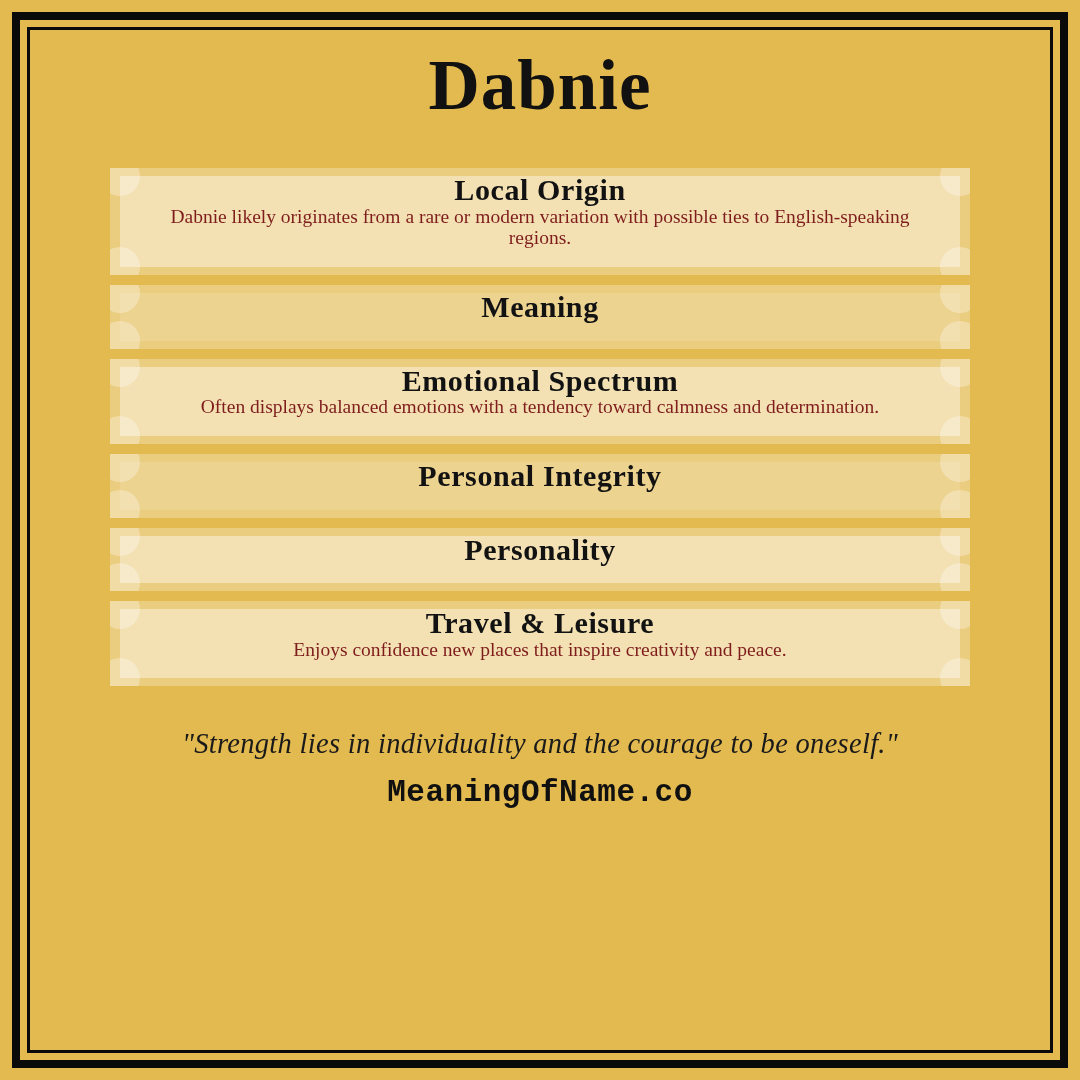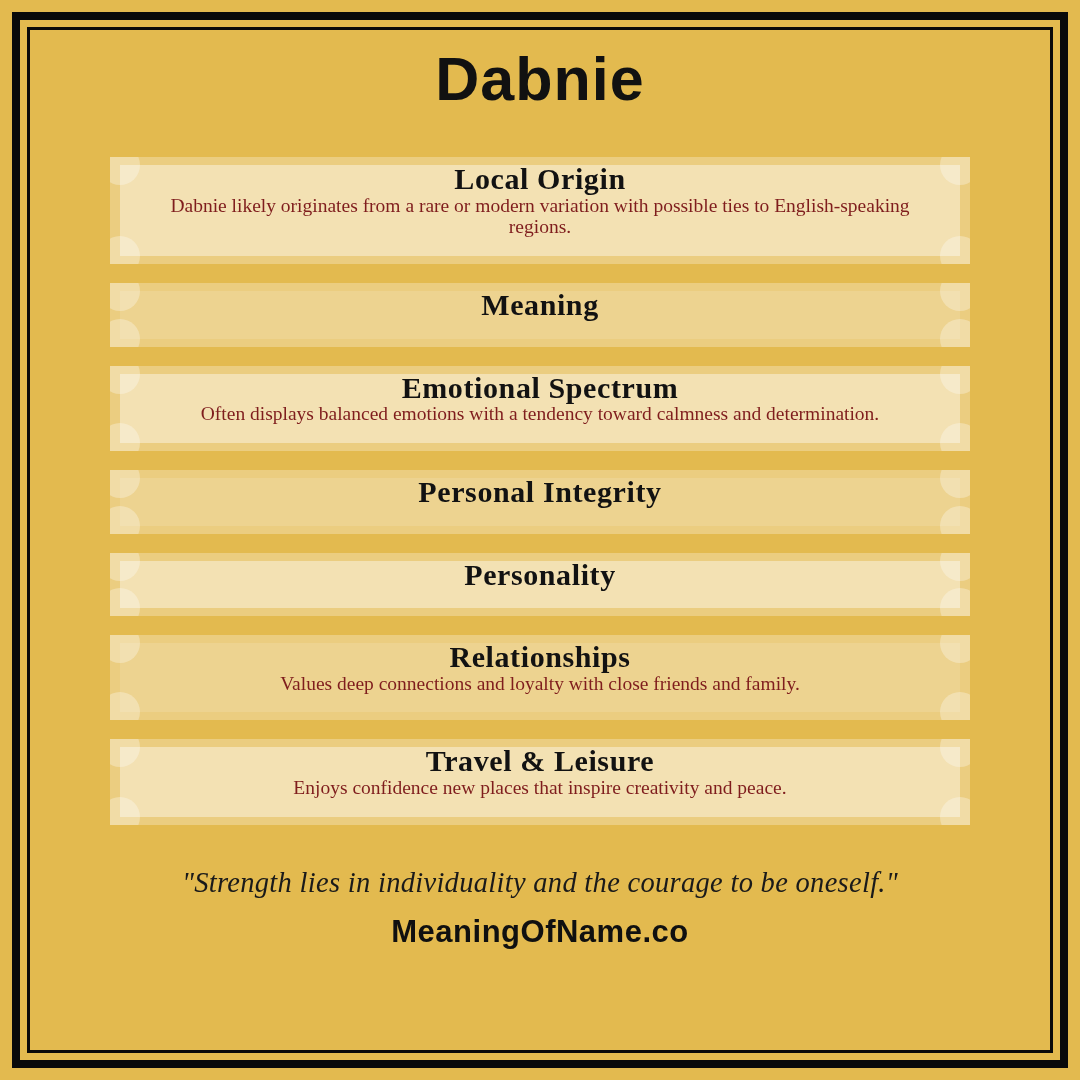--- a/index.html
+++ b/index.html
@@ -29,34 +29,34 @@
   .content {
     position: absolute;
     inset: 30px;
     display: flex;
     flex-direction: column;
     align-items: center;
   }
 
   .main-title {
     margin-top: 16px;
-    font-family: Liberation Sans, sans-serif;
+    font-family: Liberation Serif, serif;
     font-weight: 700;
-    font-size: 61px;
+    font-size: 71px;
     line-height: 1.1;
     color: #111111;
     letter-spacing: 1px;
   }
 
   .cards {
     margin-top: 44px;
     width: 860px;
     display: flex;
     flex-direction: column;
-    gap: 19px;
+    gap: 10px;
   }
 
   .card {
     position: relative;
     width: 100%;
     overflow: hidden;
     background: rgba(255, 255, 255, 0.28);
     padding: 6px 0 26px 0;
   }
   .card-panel {
@@ -106,21 +106,21 @@
   .quote {
     margin-top: 42px;
     font-style: italic;
     font-size: 28.5px;
     color: #1a1a1a;
     text-align: center;
     letter-spacing: 0.3px;
   }
   .site-name {
     margin-top: 15px;
-    font-family: Liberation Sans, sans-serif;
+    font-family: Liberation Mono, monospace;
     font-weight: 700;
     font-size: 31px;
     color: #101010;
     text-align: center;
     letter-spacing: 0.5px;
   }
 </style>
 </head>
 <body>
 
@@ -183,31 +183,20 @@
       <div class="card-panel"></div>
       <span class="dot tl"></span>
       <span class="dot tr"></span>
       <span class="dot bl"></span>
       <span class="dot br"></span>
       <div class="card-content">
         <div class="card-heading">Personality</div>
       </div>
     </div>
 
-    <div class="card dim">
-      <div class="card-panel"></div>
-      <span class="dot tl"></span>
-      <span class="dot tr"></span>
-      <span class="dot bl"></span>
-      <span class="dot br"></span>
-      <div class="card-content">
-        <div class="card-heading">Relationships</div>
-        <div class="card-body">Values deep connections and loyalty with close friends and family.</div>
-      </div>
-    </div>
 
     <div class="card light">
       <div class="card-panel"></div>
       <span class="dot tl"></span>
       <span class="dot tr"></span>
       <span class="dot bl"></span>
       <span class="dot br"></span>
       <div class="card-content">
         <div class="card-heading">Travel &amp; Leisure</div>
         <div class="card-body">Enjoys confidence new places that inspire creativity and peace.</div>

